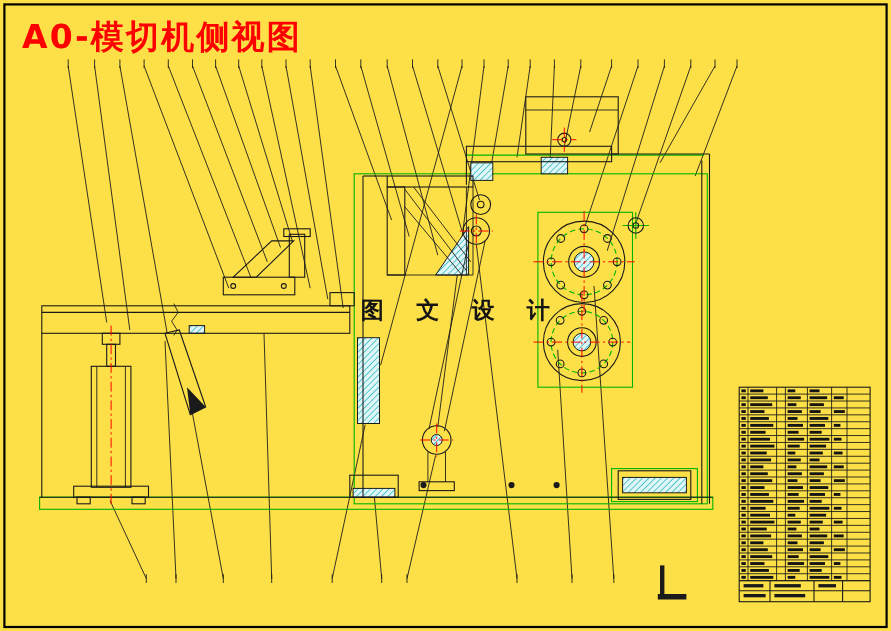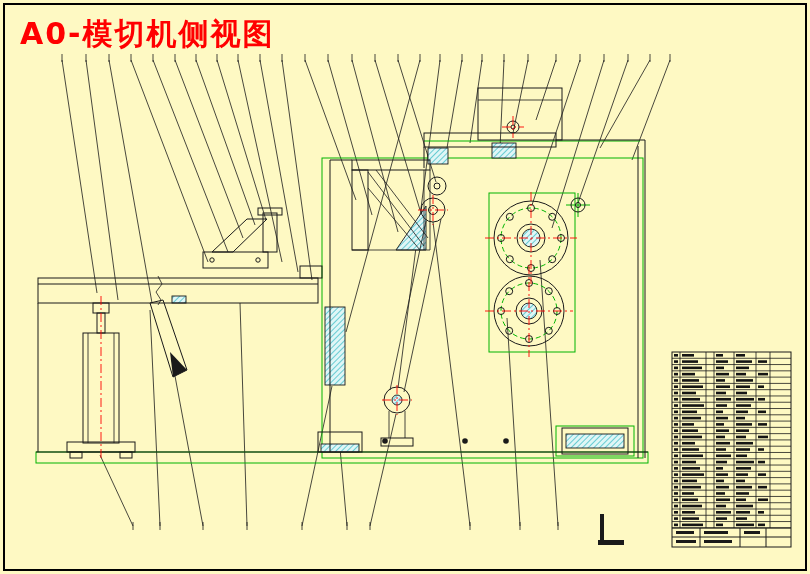--- a/index.html
+++ b/index.html
@@ -1,16 +1,16 @@
 <!DOCTYPE html>
 <html style="--outline: #1a1a1a; --construction: #00b400; --centerline: #ff0000; --title-color: #ff0000;"><head>
 <meta charset="utf-8">
 <style>
   html,body{margin:0;padding:0;background:#e9e9e9;}
-  .page{position:relative;width:810px;height:574px;background:#fef9c3;
+  .page{position:relative;width:810px;height:574px;background:#fde047;
         font-family:"DejaVu Sans","Liberation Sans",sans-serif;overflow:hidden;}
   .outer-frame{position:absolute;left:3px;top:3px;right:3px;bottom:3px;border:2px solid #000;}
   .drawing-title{position:absolute;left:20px;top:14px;font-size:30px;font-weight:bold;
                  letter-spacing:2px;color:var(--title-color,#ff0000);white-space:nowrap;}
   .watermark{position:absolute;left:328px;top:268px;font-size:21px;font-weight:bold;
              letter-spacing:11px;color:#141414;white-space:nowrap;}
   svg.cad{position:absolute;left:0;top:0;}
   .ln{stroke:var(--outline,#1a1a1a);fill:none;stroke-width:1;}
   .thin{stroke:var(--outline,#1a1a1a);fill:none;stroke-width:.8;}
   .fillblk{fill:var(--outline,#1a1a1a);stroke:none;}
@@ -316,13 +316,14 @@
           <rect x="674" y="523.56" width="4" height="2.6" fill="#141414"></rect>
           <rect x="682" y="523.56" width="21" height="2.6" fill="#141414"></rect>
           <rect x="716" y="523.56" width="7" height="2.6" fill="#141414"></rect>
           <rect x="736" y="523.56" width="18" height="2.6" fill="#141414"></rect>
           <rect x="758" y="523.56" width="7" height="2.6" fill="#141414"></rect>
         </g>
     </g>
   </svg>
 
   <div class="drawing-title">A0-模切机侧视图</div>
+  <div class="watermark">图 文 设 计</div>
 </div>
 
 </body></html>

